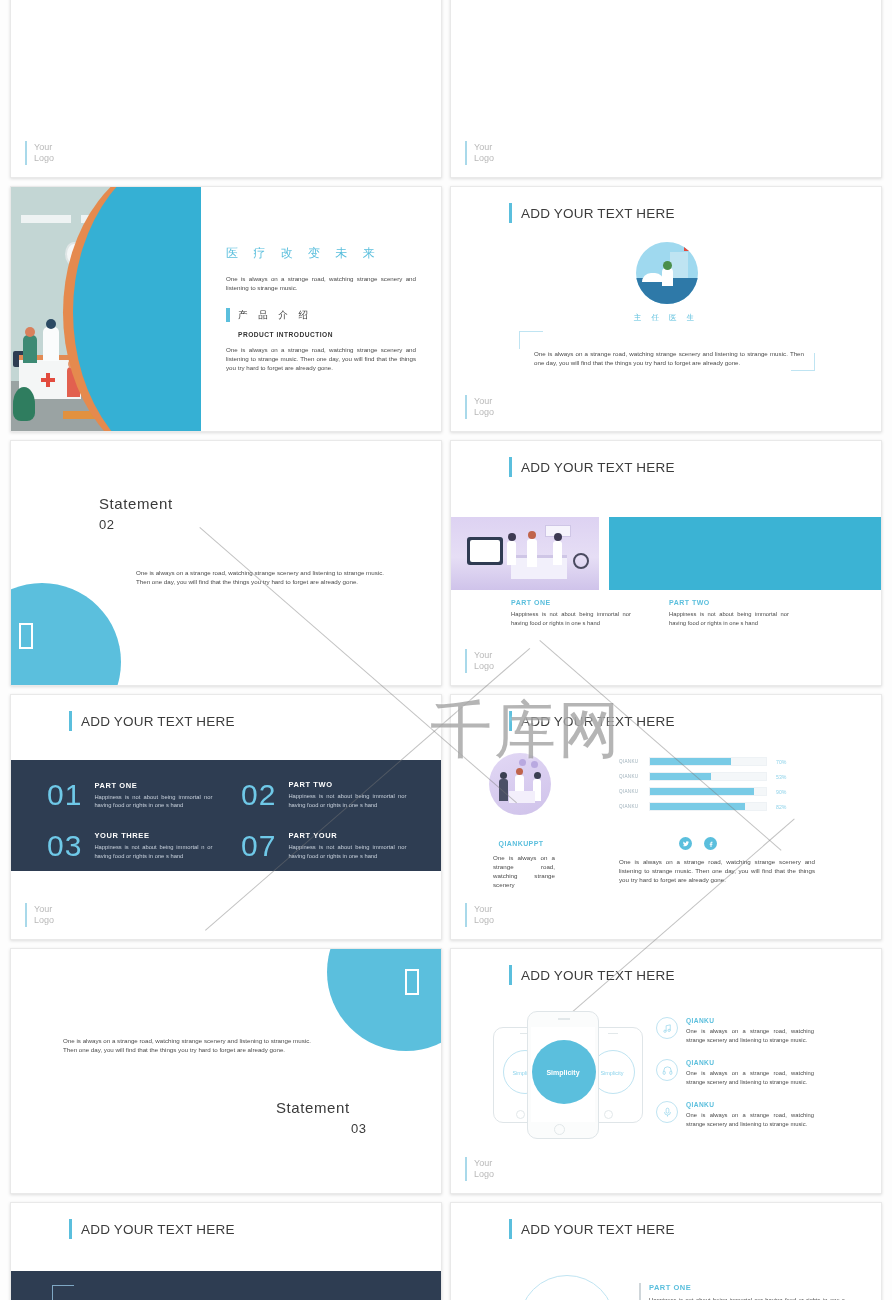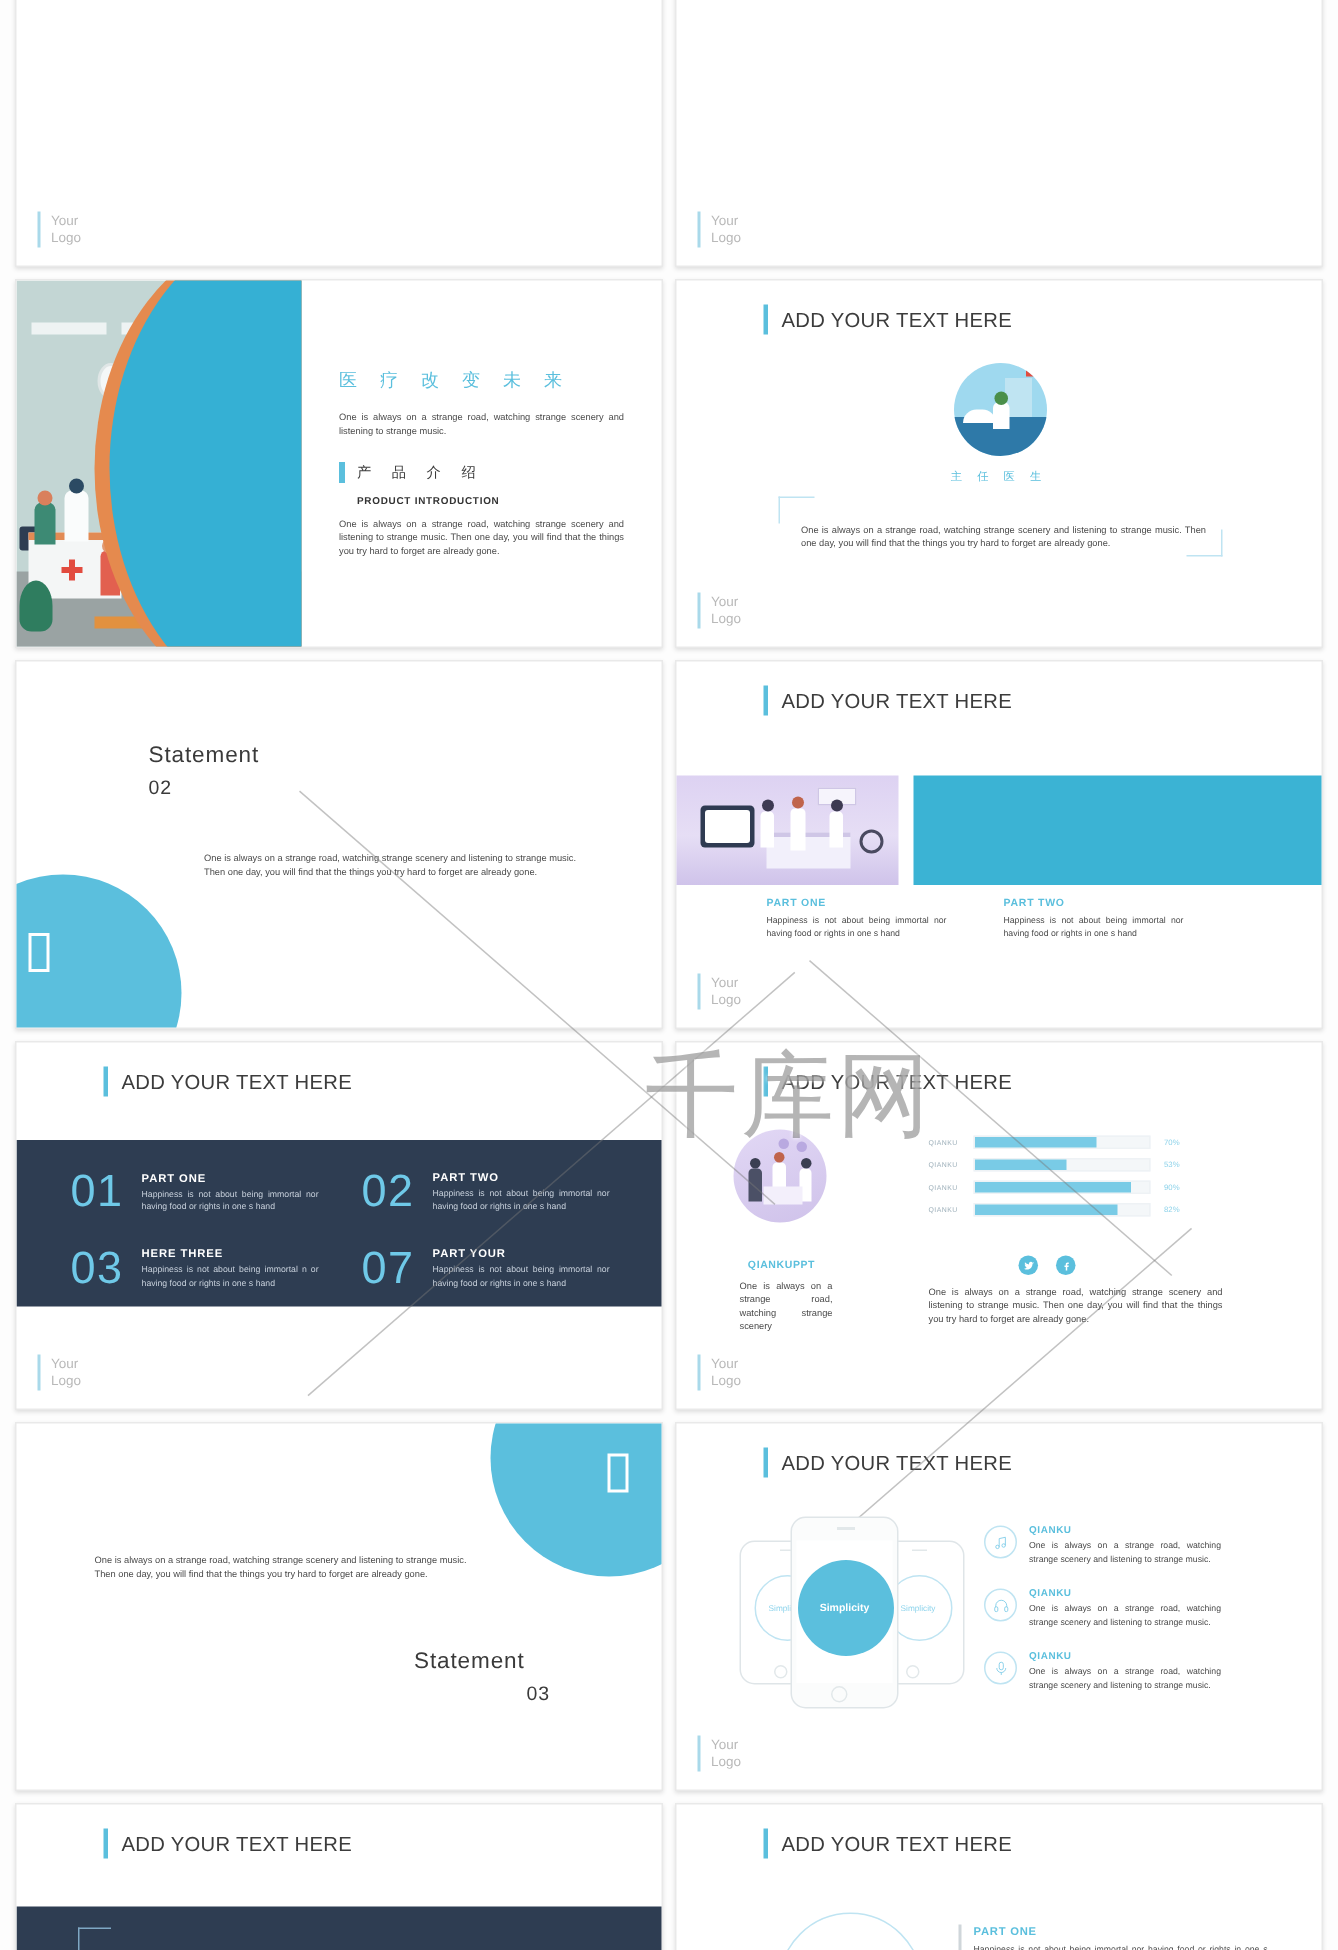--- a/index.html
+++ b/index.html
@@ -163,21 +163,21 @@
           <div class="p1h"></div>
         <div class="p2"></div>
           <div class="p2h"></div>
         <div class="plant"></div>
         <div class="blue2"></div>
         <div class="blue"></div>
       </div>
       <div style="position:absolute; left:215px; top:58px; width:200px;">
         <div class="cn-title" style="font-size:12px;">医 疗 改 变 未 来</div>
         <p class="body-txt" style="margin-top:12px; width:190px;">One is always on a strange road, watching strange scenery and listening to strange music.</p>
-        <div style="display:flex; align-items:center; margin-top:16px;font-family:Liberation Mono, monospace;">
+        <div style="display:flex; align-items:center; margin-top:16px;">
           <div style="width:4px;height:14px;background:#5bbfdd;margin-right:8px;"></div>
           <div style="font-size:9.5px; color:#3a3a3a; letter-spacing:4px;">产 品 介 绍</div>
         </div>
         <div style="font-size:6.6px; font-weight:bold; color:#333; letter-spacing:.5px; margin-top:9px; margin-left:12px;">PRODUCT INTRODUCTION</div>
         <p class="body-txt" style="margin-top:7px; width:190px;">One is always on a strange road, watching strange scenery and listening to strange music. Then one day, you will find that the things you try hard to forget are already gone.</p>
       </div>
     </div>
 
     <div class="slide">
       <div class="hdr">
@@ -264,21 +264,21 @@
       <div style="position:absolute; left:230px; top:85px; display:flex; align-items:flex-start;">
         <div class="bignum" style="margin-right:12px; line-height:30px;">02</div>
         <div style="width:118px;">
           <div class="dk-h">PART TWO</div>
           <p class="dk-p" style="margin-top:3px;">Happiness is not about being immortal nor having food or rights in one s hand</p>
         </div>
       </div>
       <div style="position:absolute; left:36px; top:136px; display:flex; align-items:flex-start;">
         <div class="bignum" style="margin-right:12px; line-height:30px;">03</div>
         <div style="width:118px;">
-          <div class="dk-h">HERE THREE</div>
+          <div class="dk-h">YOUR THREE</div>
           <p class="dk-p" style="margin-top:3px;">Happiness is not about being immortal n or having food or rights in one s hand</p>
         </div>
       </div>
       <div style="position:absolute; left:230px; top:136px; display:flex; align-items:flex-start;">
         <div class="bignum" style="margin-right:12px; line-height:30px;">07</div>
         <div style="width:118px;">
           <div class="dk-h">PART YOUR</div>
           <p class="dk-p" style="margin-top:3px;">Happiness is not about being immortal nor having food or rights in one s hand</p>
         </div>
       </div>

